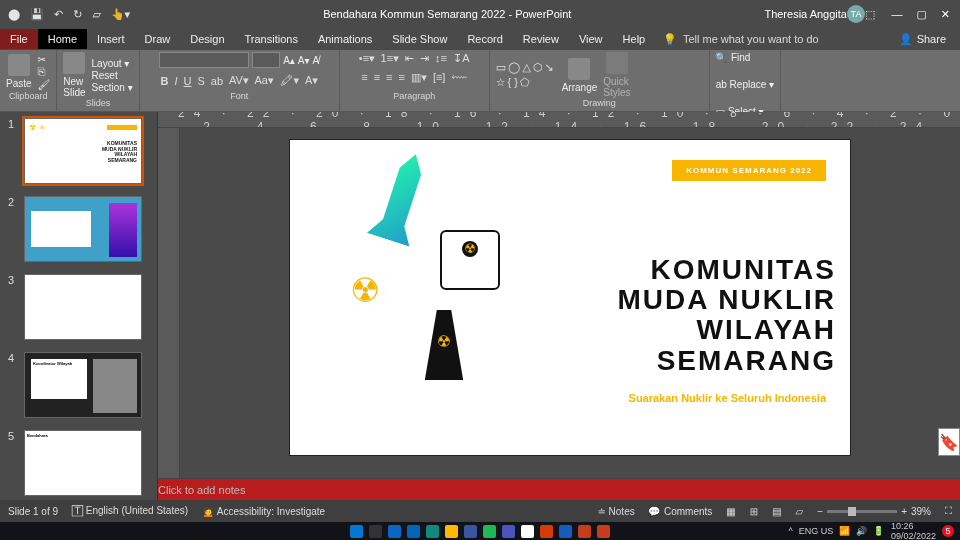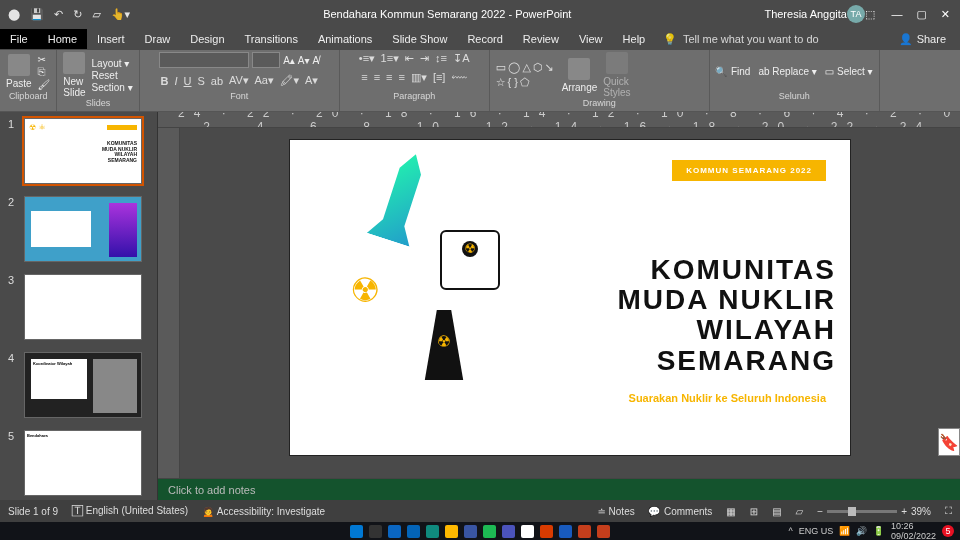--- a/index.html
+++ b/index.html
@@ -6,39 +6,39 @@
 body { width: 960px; height: 540px; background: #4a4a4a; overflow: hidden; position: relative; }
 .titlebar { height: 28px; background: #4a4a4a; display: flex; align-items: center; color: #fff; font-size: 11px; }
 .titlebar .qat { display: flex; gap: 10px; padding-left: 8px; align-items: center; }
 .titlebar .qat span { opacity: 0.85; }
 .titlebar .title { flex: 1; text-align: center; }
 .titlebar .user { display: flex; align-items: center; gap: 0; padding-right: 6px; }
 .titlebar .avatar { width: 18px; height: 18px; border-radius: 50%; background: #7aa; display: flex; align-items: center; justify-content: center; font-size: 9px; }
 .titlebar .winbtns { display: flex; gap: 14px; padding: 0 10px; }
 .tabs { height: 22px; background: #4a4a4a; display: flex; align-items: center; font-size: 11px; color: #eee; }
 .tabs .tab { padding: 4px 10px; cursor: pointer; }
-.tabs .tab.file { background: #000000; }
+.tabs .tab.file { background: #7f1d1d; }
 .tabs .tab.active { background: #000000; }
 .tabs .tellme { display: flex; align-items: center; gap: 6px; margin-left: 8px; opacity: 0.85; }
 .tabs .share { margin-left: auto; padding-right: 14px; display: flex; gap: 4px; align-items: center; }
 .ribbon { height: 62px; background: #6e6e6e; display: flex; color: #eee; font-size: 10px; border-bottom: 1px solid #555; }
 .rgroup { border-right: 1px solid #5a5a5a; display: flex; flex-direction: column; justify-content: space-between; padding: 2px 6px 0; }
 .rgroup .gtitle { text-align: center; font-size: 9px; opacity: 0.8; padding-bottom: 10px; }
 .rgroup .gbody { display: flex; align-items: center; gap: 6px; flex: 1; }
 .bigbtn { display: flex; flex-direction: column; align-items: center; gap: 2px; font-size: 10px; }
 .bigbtn .ico { width: 22px; height: 22px; background: #888; border-radius: 2px; }
 .smallbtns { display: flex; flex-direction: column; gap: 1px; font-size: 10px; }
 .smallbtns div { white-space: nowrap; }
 .fonttools { display: flex; flex-direction: column; gap: 3px; }
 .fontrow { display: flex; gap: 3px; align-items: center; }
 .fontbox { background: #5a5a5a; border: 1px solid #888; height: 16px; width: 90px; font-size: 10px; padding-left: 3px; }
 .sizebox { background: #5a5a5a; border: 1px solid #888; height: 16px; width: 28px; font-size: 10px; }
 .parabtns { display: flex; flex-direction: column; gap: 3px; }
 .miniicons { display: flex; gap: 6px; font-size: 11px; opacity: 0.85; }
-.editbtns { display: flex; gap: 8px; font-size: 10px; align-items: center; }
+.editbtns { display: flex; flex-direction: column; gap: 16px; font-size: 10px; }
 .editbtns div { white-space: nowrap; }
 .workspace { position: absolute; top: 112px; left: 0; right: 0; bottom: 40px; display: flex; background: #4a4a4a; }
 .thumbs { width: 158px; background: #4a4a4a; overflow-y: auto; border-right: 1px solid #333; }
 .thumb { display: flex; gap: 6px; padding: 6px 6px 6px 8px; }
 .thumb .num { color: #ddd; font-size: 11px; width: 10px; }
 .thumb .slide { width: 118px; height: 66px; background: #fff; border: 1px solid #666; position: relative; overflow: hidden; }
 .thumb.active .slide { outline: 2px solid #d35400; }
 .editor { flex: 1; display: flex; flex-direction: column; background: #4a4a4a; }
 .ruler-h { height: 16px; background: #5a5a5a; border-bottom: 1px solid #444; color: #ccc; font-size: 12px; display: flex; align-items: center; padding-left: 20px; letter-spacing: 9px; overflow: hidden; }
 .canvas-area { flex: 1; display: flex; }
@@ -48,21 +48,21 @@
 .badge { position: absolute; top: 20px; right: 24px; background: #f7b500; color: #fff; font-size: 8px; font-weight: 700; letter-spacing: 1px; padding: 6px 14px; }
 .title-block { position: absolute; right: 14px; top: 115px; text-align: right; font-weight: 900; font-family: "Arial Black", Arial; font-size: 28px; line-height: 1.08; letter-spacing: 2px; color: #111; }
 .subtitle { position: absolute; right: 24px; top: 252px; color: #f7b500; font-weight: 700; font-size: 11px; }
 .rad1 { position: absolute; left: 60px; top: 130px; color: #f7b500; font-size: 34px; }
 .tower { position: absolute; left: 130px; top: 170px; width: 48px; height: 70px; background: #111; clip-path: polygon(35% 0, 65% 0, 90% 100%, 10% 100%); }
 .tower::after { content: "☢"; position: absolute; left: 50%; top: 44%; transform: translate(-50%,-50%); color: #f7b500; font-size: 16px; }
 .rocket { position: absolute; left: 84px; top: 12px; width: 56px; height: 90px; background: linear-gradient(135deg,#2fa,#29c); clip-path: polygon(50% 0, 70% 20%, 70% 80%, 90% 100%, 10% 100%, 30% 80%, 30% 20%); transform: rotate(18deg); }
 .micro { position: absolute; left: 155px; top: 0; width: 90px; height: 70px; background: conic-gradient(#fb0,#6c3,#39c,#a4c,#fff 0); clip-path: polygon(0 20%, 80% 0, 100% 60%, 30% 100%); }
 .circuit { position: absolute; left: 150px; top: 90px; width: 60px; height: 60px; border: 2px solid #111; border-radius: 6px; }
 .circuit::before { content:"☢"; position:absolute; left:50%; top:30%; transform:translate(-50%,-50%); color:#f7b500; font-size:13px; background:#111; border-radius:50%; width:16px; height:16px; line-height:16px; text-align:center;}
-.notes { height: 22px; background: #14532d; border-top: 1px solid #444; color: #bbb; font-size: 11px; padding-left: 10px; display: flex; align-items: center; }
+.notes { height: 22px; background: #b91c1c; border-top: 1px solid #444; color: #bbb; font-size: 11px; display: flex; align-items: center; }
 .statusbar { position: absolute; bottom: 18px; left: 0; right: 0; height: 22px; background: #3f3f3f; color: #ddd; font-size: 10px; display: flex; align-items: center; padding: 0 8px; gap: 14px; }
 .statusbar .spacer { flex: 1; }
 .statusbar .zoom { display: flex; align-items: center; gap: 4px; }
 .zoomtrack { width: 70px; height: 3px; background: #777; position: relative; }
 .zoomtrack::after { content:""; position:absolute; left:30%; top:-3px; width:8px; height:9px; background:#bbb; }
 .taskbar { position: absolute; bottom: 0; left: 0; right: 0; height: 18px; background: #111318; display: flex; align-items: center; justify-content: center; gap: 8px; color: #ccc; font-size: 9px; }
 .taskbar .tray { position: absolute; right: 6px; display: flex; gap: 6px; align-items: center; }
 .taskbar .apps { display: flex; gap: 6px; }
 .taskbar .apps span { width: 13px; height: 13px; border-radius: 2px; display: inline-block; }
 .bookmark-tab { position: absolute; right: 0; top: 300px; width: 22px; height: 28px; background: #fff; display:flex; align-items:center; justify-content:center; color:#1e4e9c; border:1px solid #888; }

